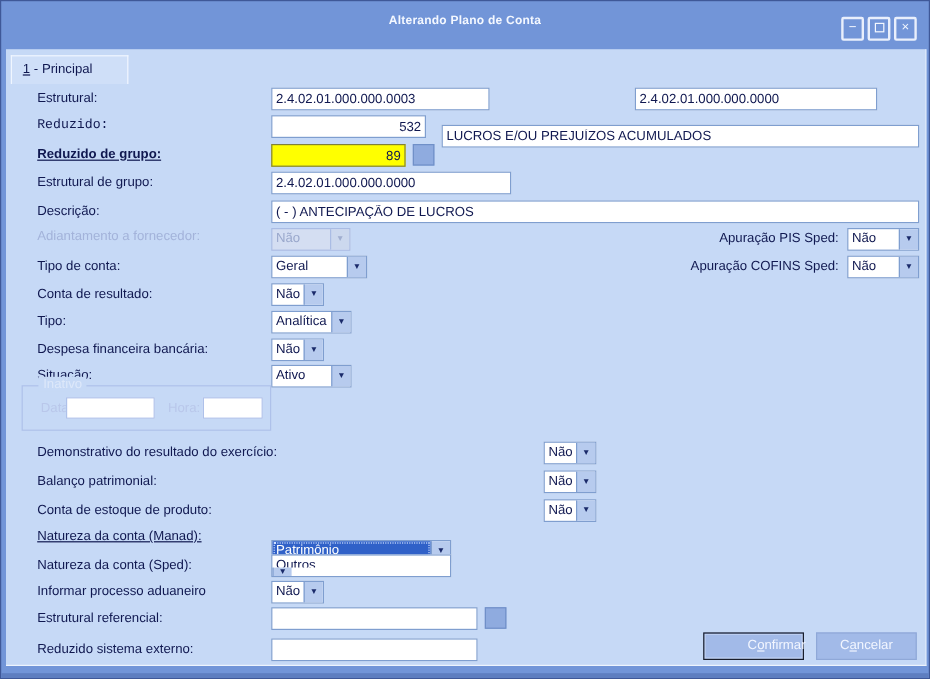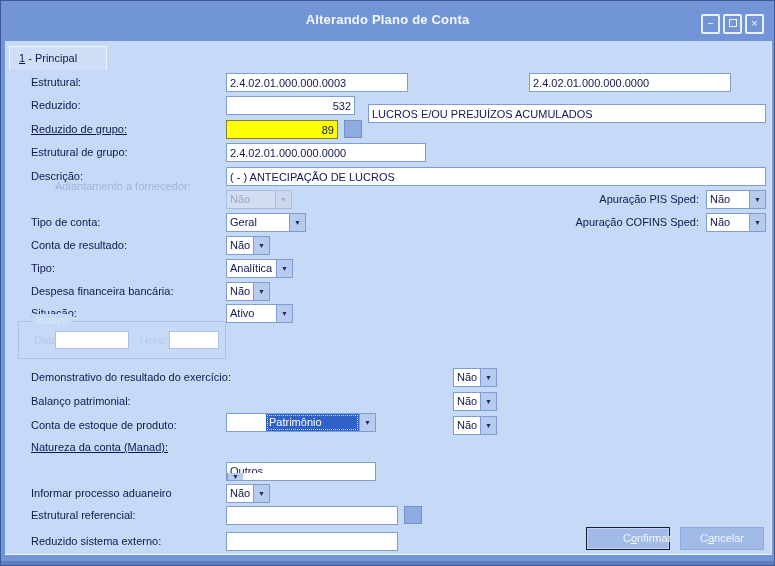--- a/index.html
+++ b/index.html
@@ -12,21 +12,21 @@
   }
   .window{
     position:relative; width:775px; height:566px;
     background:var(--titlebar);
     border:1px solid var(--window-edge);
     overflow:hidden;
   }
   .titlebar{ position:absolute; left:0; top:0; width:100%; height:40px; }
   .title{
     position:absolute; left:0; right:0; top:11px; text-align:center;
-    color:#f4f8ff; font-size:13px; font-weight:bold; letter-spacing:.2px;
+    color:#f4f8ff; font-size:10px; font-weight:bold; letter-spacing:.2px;
   }
   .winbtn{
     position:absolute; top:13px; width:19px; height:20px;
     border:2px solid #e9effc; border-radius:2px; background:transparent;
     color:#f4f8ff; font-size:11px; line-height:15px; text-align:center; cursor:default;
   }
   .winbtn .maxbox{ display:inline-block; width:8px; height:8px; border:1px solid #f4f8ff; margin-top:3px; }
   .content{
     position:absolute; left:4px; top:40px; width:767px; height:514px;
     background:var(--body);
@@ -107,35 +107,35 @@
   </div>
 
   <div class="content"></div>
 
   <div class="tab"><span class="mn">1</span><span> - Principal</span></div>
 
   <div class="lbl" style="top:72px;">Estrutural:</div>
   <input class="tinput" style="left: 225px; top: 72px; width: 182px;" value="2.4.02.01.000.000.0003">
   <input class="tinput" style="left: 528px; top: 72px; width: 202px;" value="2.4.02.01.000.000.0000">
 
-  <div class="lbl" style="top:95px;">Reduzido:</div>
+  <div class="lbl" style="top:95px;font-family:Liberation Mono, monospace;">Reduzido:</div>
   <input class="tinput num" style="left: 225px; top: 95px; width: 129px;" value="532">
 
-  <div class="lbl ul" style="top:119px;">Reduzido de grupo:</div>
+  <div class="lbl ul" style="top:119px;font-weight:bold;">Reduzido de grupo:</div>
   <input class="tinput num hl" style="left: 225px; top: 119px; width: 112px;" value="89">
   <div class="sqbtn" style="left:343px; top:119px;"></div>
   <input class="tinput" style="left: 367px; top: 103px; width: 398px;" value="LUCROS E/OU PREJUÍZOS ACUMULADOS">
 
   <div class="lbl" style="top:142px;">Estrutural de grupo:</div>
   <input class="tinput" style="left: 225px; top: 142px; width: 200px;" value="2.4.02.01.000.000.0000">
 
   <div class="lbl" style="top:166px;">Descrição:</div>
   <input class="tinput" style="left: 225px; top: 166px; width: 540px;" value="( - ) ANTECIPAÇÃO DE LUCROS">
 
-  <div class="lbl dis" style="top:176px;margin-left:24px;">Adiantamento a fornecedor:</div>
+  <div class="lbl dis" style="top:187px;">Adiantamento a fornecedor:</div>
   <div class="combo dis" style="left:225px; top:189px; width:66px;">
     <span class="cfield">Não</span>
     <span class="carrow">▼</span>
   </div>
   <div class="lbl right" style="top:189px;">Apuração PIS Sped:</div>
   <div class="combo" style="left:705px; top:189px; width:60px;">
     <span class="cfield">Não</span>
     <span class="carrow">▼</span>
   </div>
 
@@ -194,25 +194,26 @@
     <span class="carrow">▼</span>
   </div>
 
   <div class="lbl" style="top:415px;">Conta de estoque de produto:</div>
   <div class="combo" style="left:452px; top:415px; width:44px;">
     <span class="cfield">Não</span>
     <span class="carrow">▼</span>
   </div>
 
   <div class="lbl ul" style="top:437px;">Natureza da conta (Manad):</div>
-  <div class="combo" style="left:225px; top:412px; width:150px;padding-left:39px;">
+  <div class="combo" style="left:225px; top:449px; width:150px;">
     <span class="cfield sel">Patrimônio</span>
     <span class="carrow">▼</span>
   </div>
 
+  <div class="lbl" style="top:461px;">Natureza da conta (Sped):</div>
   <div class="combo" style="left:225px; top:461px; width:150px;flex-direction:column;">
     <span class="cfield">Outros</span>
     <span class="carrow">▼</span>
   </div>
 
   <div class="lbl" style="top:483px;">Informar processo aduaneiro</div>
   <div class="combo" style="left:225px; top:483px; width:44px;">
     <span class="cfield">Não</span>
     <span class="carrow">▼</span>
   </div>

